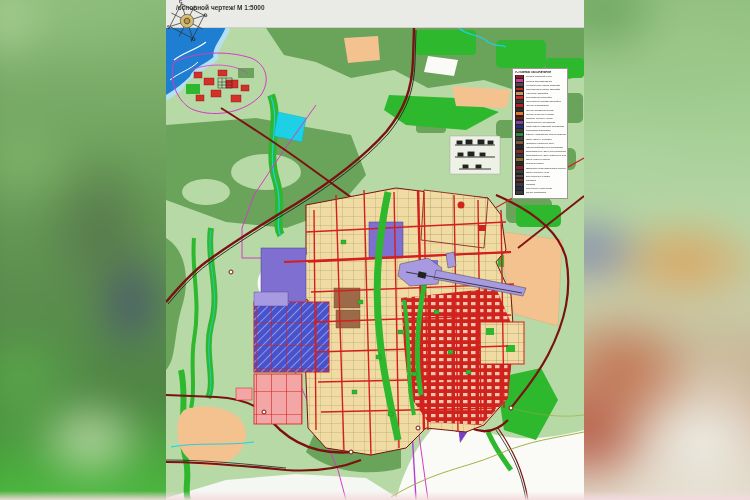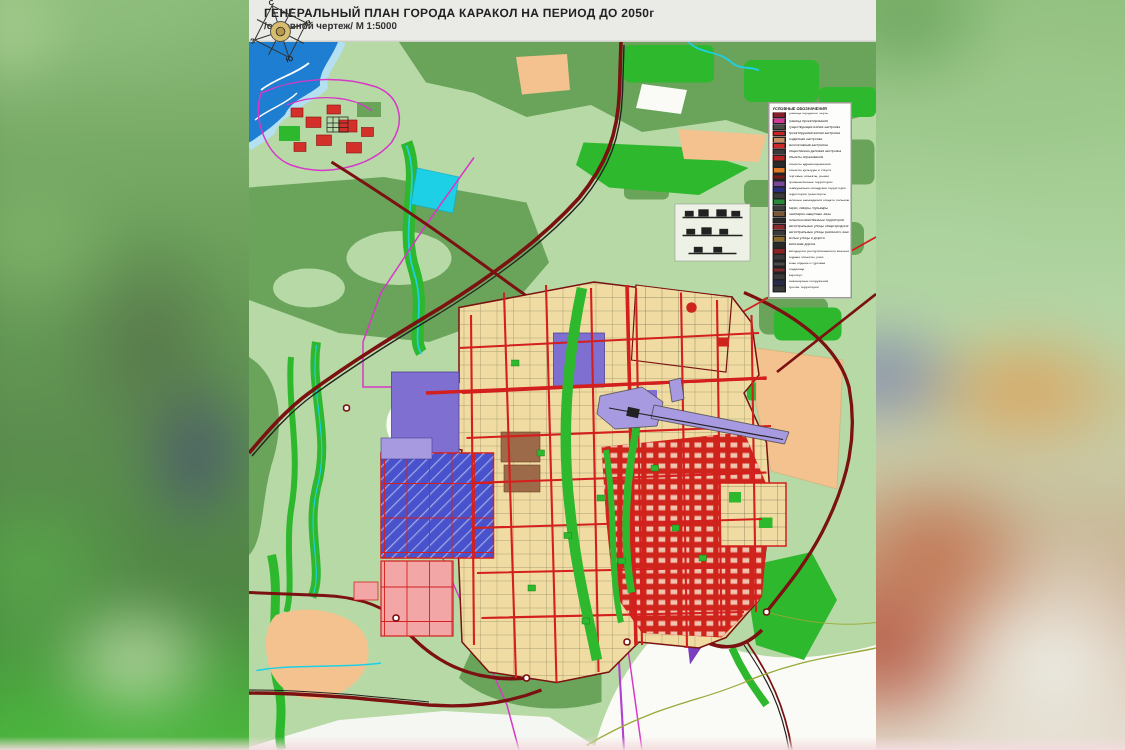--- a/index.html
+++ b/index.html
@@ -297,21 +297,20 @@
       <g fill="#fff" stroke="#7b1111" stroke-width="1">
         <circle cx="65" cy="272" r="2"></circle>
           <circle cx="98" cy="412" r="2"></circle>
         <circle cx="252" cy="428" r="2"></circle>
           <circle cx="345" cy="408" r="2"></circle>
           <circle cx="185" cy="452" r="2"></circle>
       </g>
     </svg>
 
     <div class="hdr">
-      <div class="t1">ГЕНЕРАЛЬНЫЙ ПЛАН ГОРОДА КАРАКОЛ НА ПЕРИОД ДО 2050г</div>
       <div class="t2">/основной чертеж/ М 1:5000</div>
     </div>
 
     <svg class="compass" width="42" height="42" viewBox="0 0 44 44">
       <g transform="rotate(-18 22 22)" stroke="#333" fill="none" stroke-width="0.7">
         <polygon points="22,3 41,22 22,41 3,22"></polygon>
         <line x1="22" y1="3" x2="22" y2="41"></line>
           <line x1="3" y1="22" x2="41" y2="22"></line>
         <line x1="9" y1="9" x2="35" y2="35"></line>
           <line x1="35" y1="9" x2="9" y2="35"></line>

